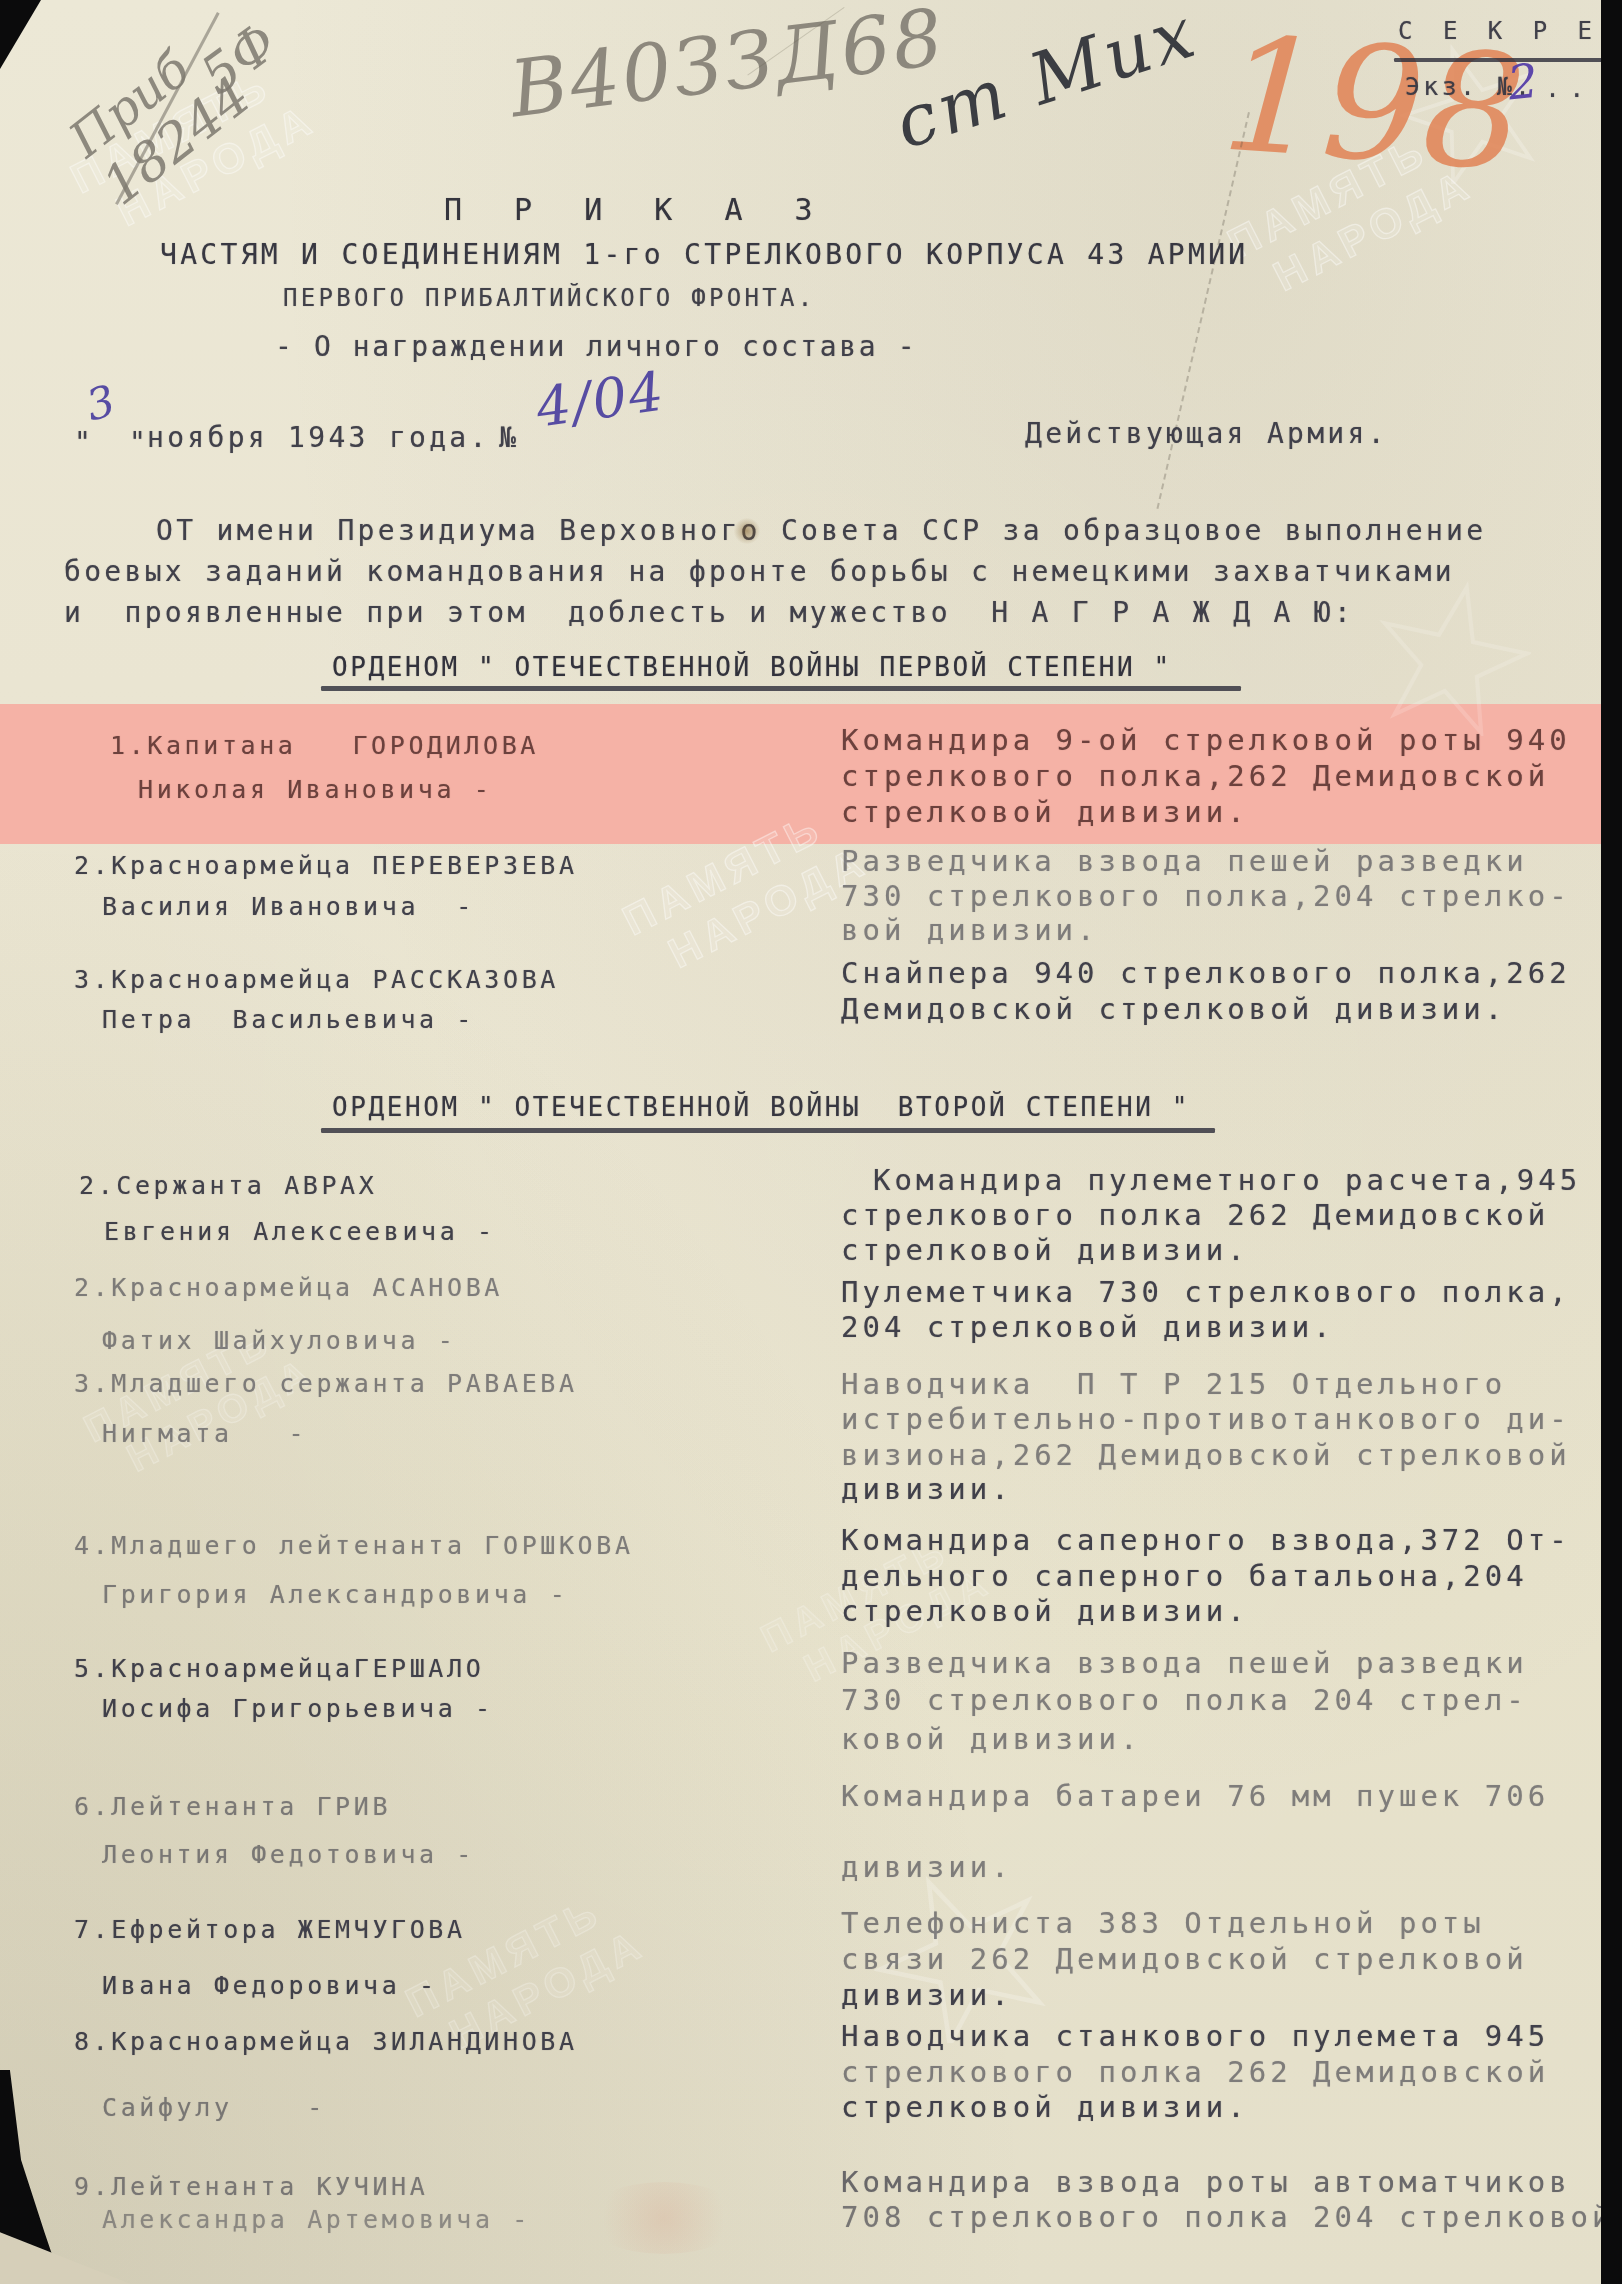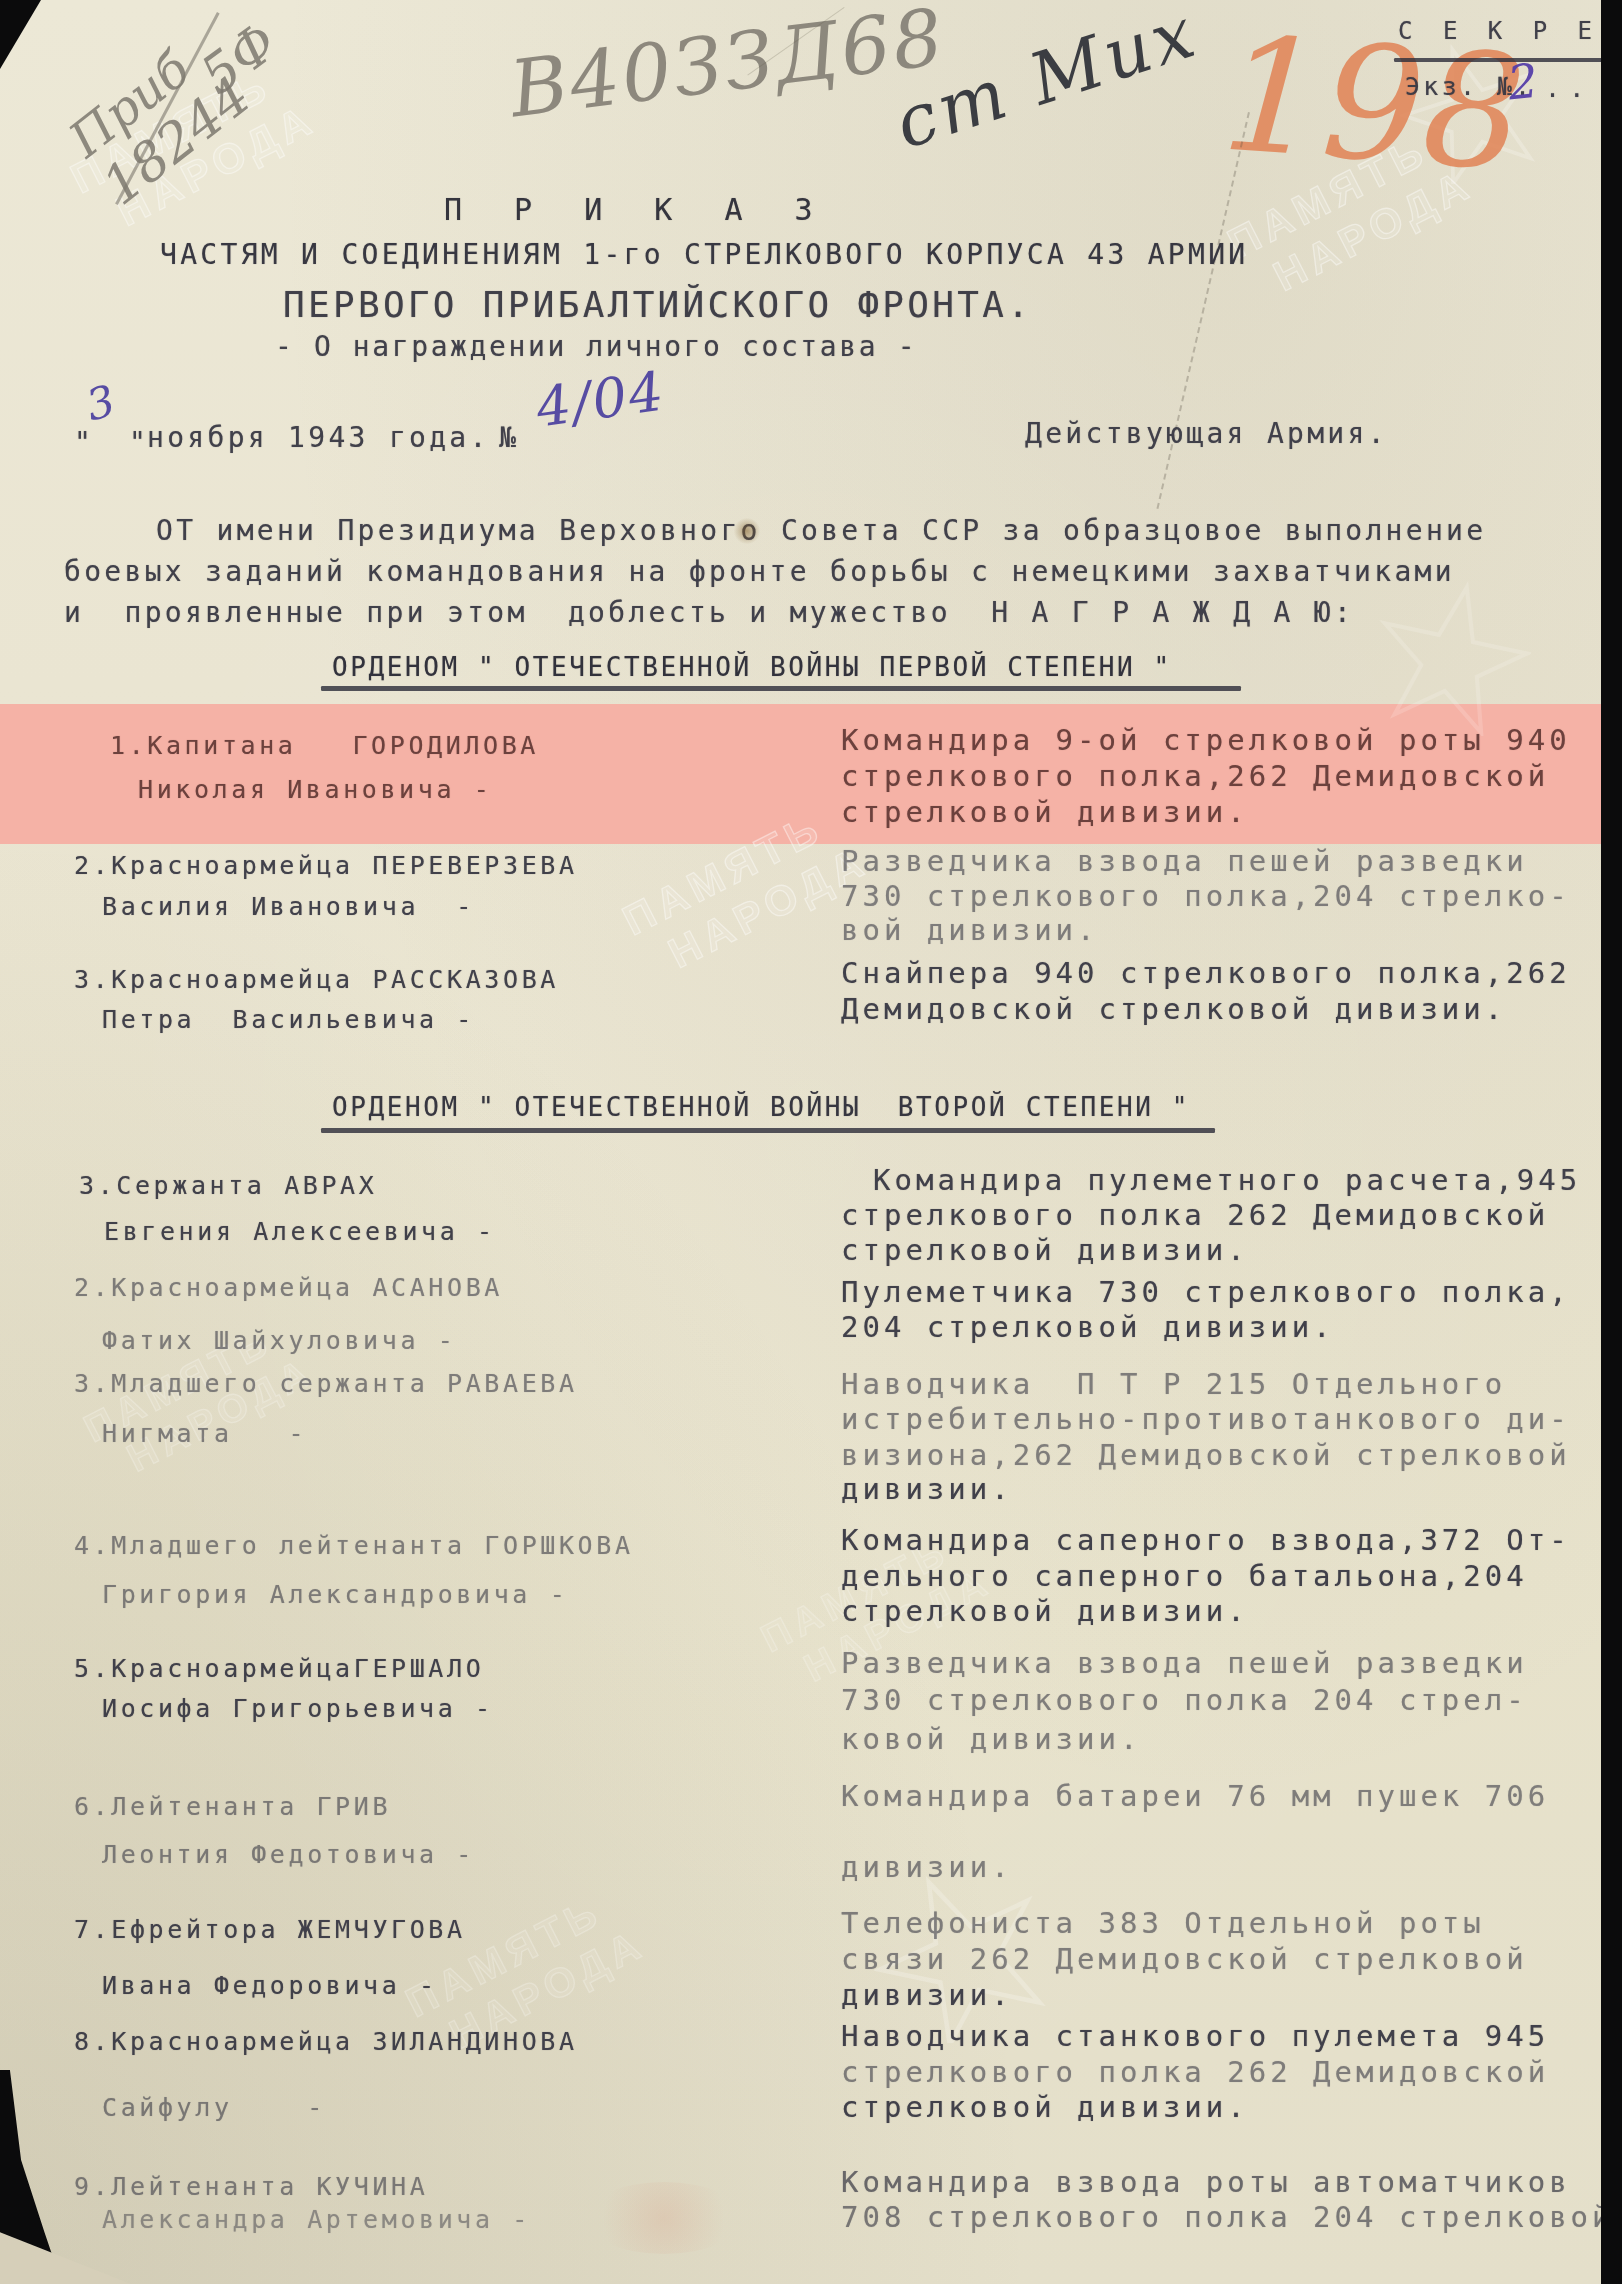--- a/index.html
+++ b/index.html
@@ -81,21 +81,21 @@
   <div class="rule" style="left:1394px;top:58px;width:229px;height:4px;"></div>
   <div class="t" style="left:1405px;top:72px;font-size:25px;letter-spacing:3.3px;">Экз. №.</div>
   <div class="hw purple" style="left:1508px;top:54px;font-size:47px;transform:rotate(-6deg);">2</div>
   <div class="t" style="left:1545px;top:74px;font-size:25px;letter-spacing:9.2px;">..</div>
 
   <div style="position:absolute;left:1248px;top:112px;width:0;height:407px;border-left:2px dashed rgba(75,70,58,0.28);transform:rotate(13deg);transform-origin:top left;"></div>
   <div style="position:absolute;left:844px;top:6.6px;width:0;height:118px;border-left:1.3px solid rgba(90,85,70,0.22);transform:rotate(55deg);transform-origin:top left;"></div>
 
   <div class="t" style="left:444px;top:192px;font-size:30px;letter-spacing:17px;color:rgba(48,48,58,0.95);">П Р И К А З</div>
   <div class="t" style="left:160px;top:238px;font-size:28px;letter-spacing:3.3px;color:rgba(50,50,60,0.93);">ЧАСТЯМ И СОЕДИНЕНИЯМ 1-го СТРЕЛКОВОГО КОРПУСА 43 АРМИИ</div>
-  <div class="t" style="left:283px;top:284px;font-size:36px;letter-spacing:3.3px;color:rgba(52,52,62,0.85);">ПЕРВОГО ПРИБАЛТИЙСКОГО ФРОНТА.</div>
+  <div class="t" style="left:283px;top:284px;font-size:24px;letter-spacing:3.3px;color:rgba(52,52,62,0.85);">ПЕРВОГО ПРИБАЛТИЙСКОГО ФРОНТА.</div>
   <div class="t" style="left:275px;top:330px;font-size:28px;letter-spacing:2.6px;">- О награждении личного состава -</div>
 
   <div class="t" style="left:74px;top:426px;font-size:28px;">"</div>
   <div class="hw blue" style="left:87px;top:378px;font-size:43px;transform:rotate(-14deg);">3</div>
   <div class="t" style="left:129px;top:426px;font-size:28px;">"</div>
   <div class="t" style="left:147px;top:421px;font-size:28px;letter-spacing:3.3px;">ноября 1943 года.</div>
   <div class="t" style="left:499px;top:421px;font-size:28px;">№</div>
   <div class="hw blue" style="left:536px;top:368px;font-size:54px;transform:rotate(-8deg);letter-spacing:2px;">4/04</div>
   <div class="t" style="left:1025px;top:417px;font-size:28px;letter-spacing:3.3px;">Действующая Армия.</div>
 
@@ -119,21 +119,21 @@
   <div class="t faint" style="left:841px;top:913px;font-size:29px;letter-spacing:4px;">вой дивизии.</div>
 
   <div class="t" style="left:74px;top:965px;font-size:25px;letter-spacing:3.6px;">3.Красноармейца РАССКАЗОВА</div>
   <div class="t" style="left:102px;top:1005px;font-size:25px;letter-spacing:3.6px;">Петра  Васильевича -</div>
   <div class="t" style="left:841px;top:956px;font-size:29px;letter-spacing:4px;">Снайпера 940 стрелкового полка,262</div>
   <div class="t" style="left:841px;top:992px;font-size:29px;letter-spacing:4px;">Демидовской стрелковой дивизии.</div>
 
   <div class="t" style="left:332px;top:1092px;font-size:26px;letter-spacing:2.6px;color:rgba(45,45,56,0.9);">ОРДЕНОМ " ОТЕЧЕСТВЕННОЙ ВОЙНЫ  ВТОРОЙ СТЕПЕНИ "</div>
   <div class="rule" style="left:321px;top:1128px;width:894px;height:5.3px;"></div>
 
-  <div class="t" style="left:79px;top:1171px;font-size:25px;letter-spacing:3.6px;">3.Сержанта АВРАХ</div>
+  <div class="t" style="left:79px;top:1171px;font-size:25px;letter-spacing:3.6px;">2.Сержанта АВРАХ</div>
   <div class="t" style="left:104px;top:1217px;font-size:25px;letter-spacing:3.6px;">Евгения Алексеевича -</div>
   <div class="t" style="left:841px;top:1163px;font-size:29px;letter-spacing:4px;margin-left:32px;">Командира пулеметного расчета,945</div>
   <div class="t" style="left:841px;top:1198px;font-size:29px;letter-spacing:4px;">стрелкового полка 262 Демидовской</div>
   <div class="t" style="left:841px;top:1233px;font-size:29px;letter-spacing:4px;">стрелковой дивизии.</div>
 
   <div class="t faint" style="left:74px;top:1273px;font-size:25px;letter-spacing:3.6px;">2.Красноармейца АСАНОВА</div>
   <div class="t faint" style="left:102px;top:1326px;font-size:25px;letter-spacing:3.6px;">Фатих Шайхуловича -</div>
   <div class="t" style="left:841px;top:1275px;font-size:29px;letter-spacing:4px;">Пулеметчика 730 стрелкового полка,</div>
   <div class="t" style="left:841px;top:1310px;font-size:29px;letter-spacing:4px;">204 стрелковой дивизии.</div>
 

